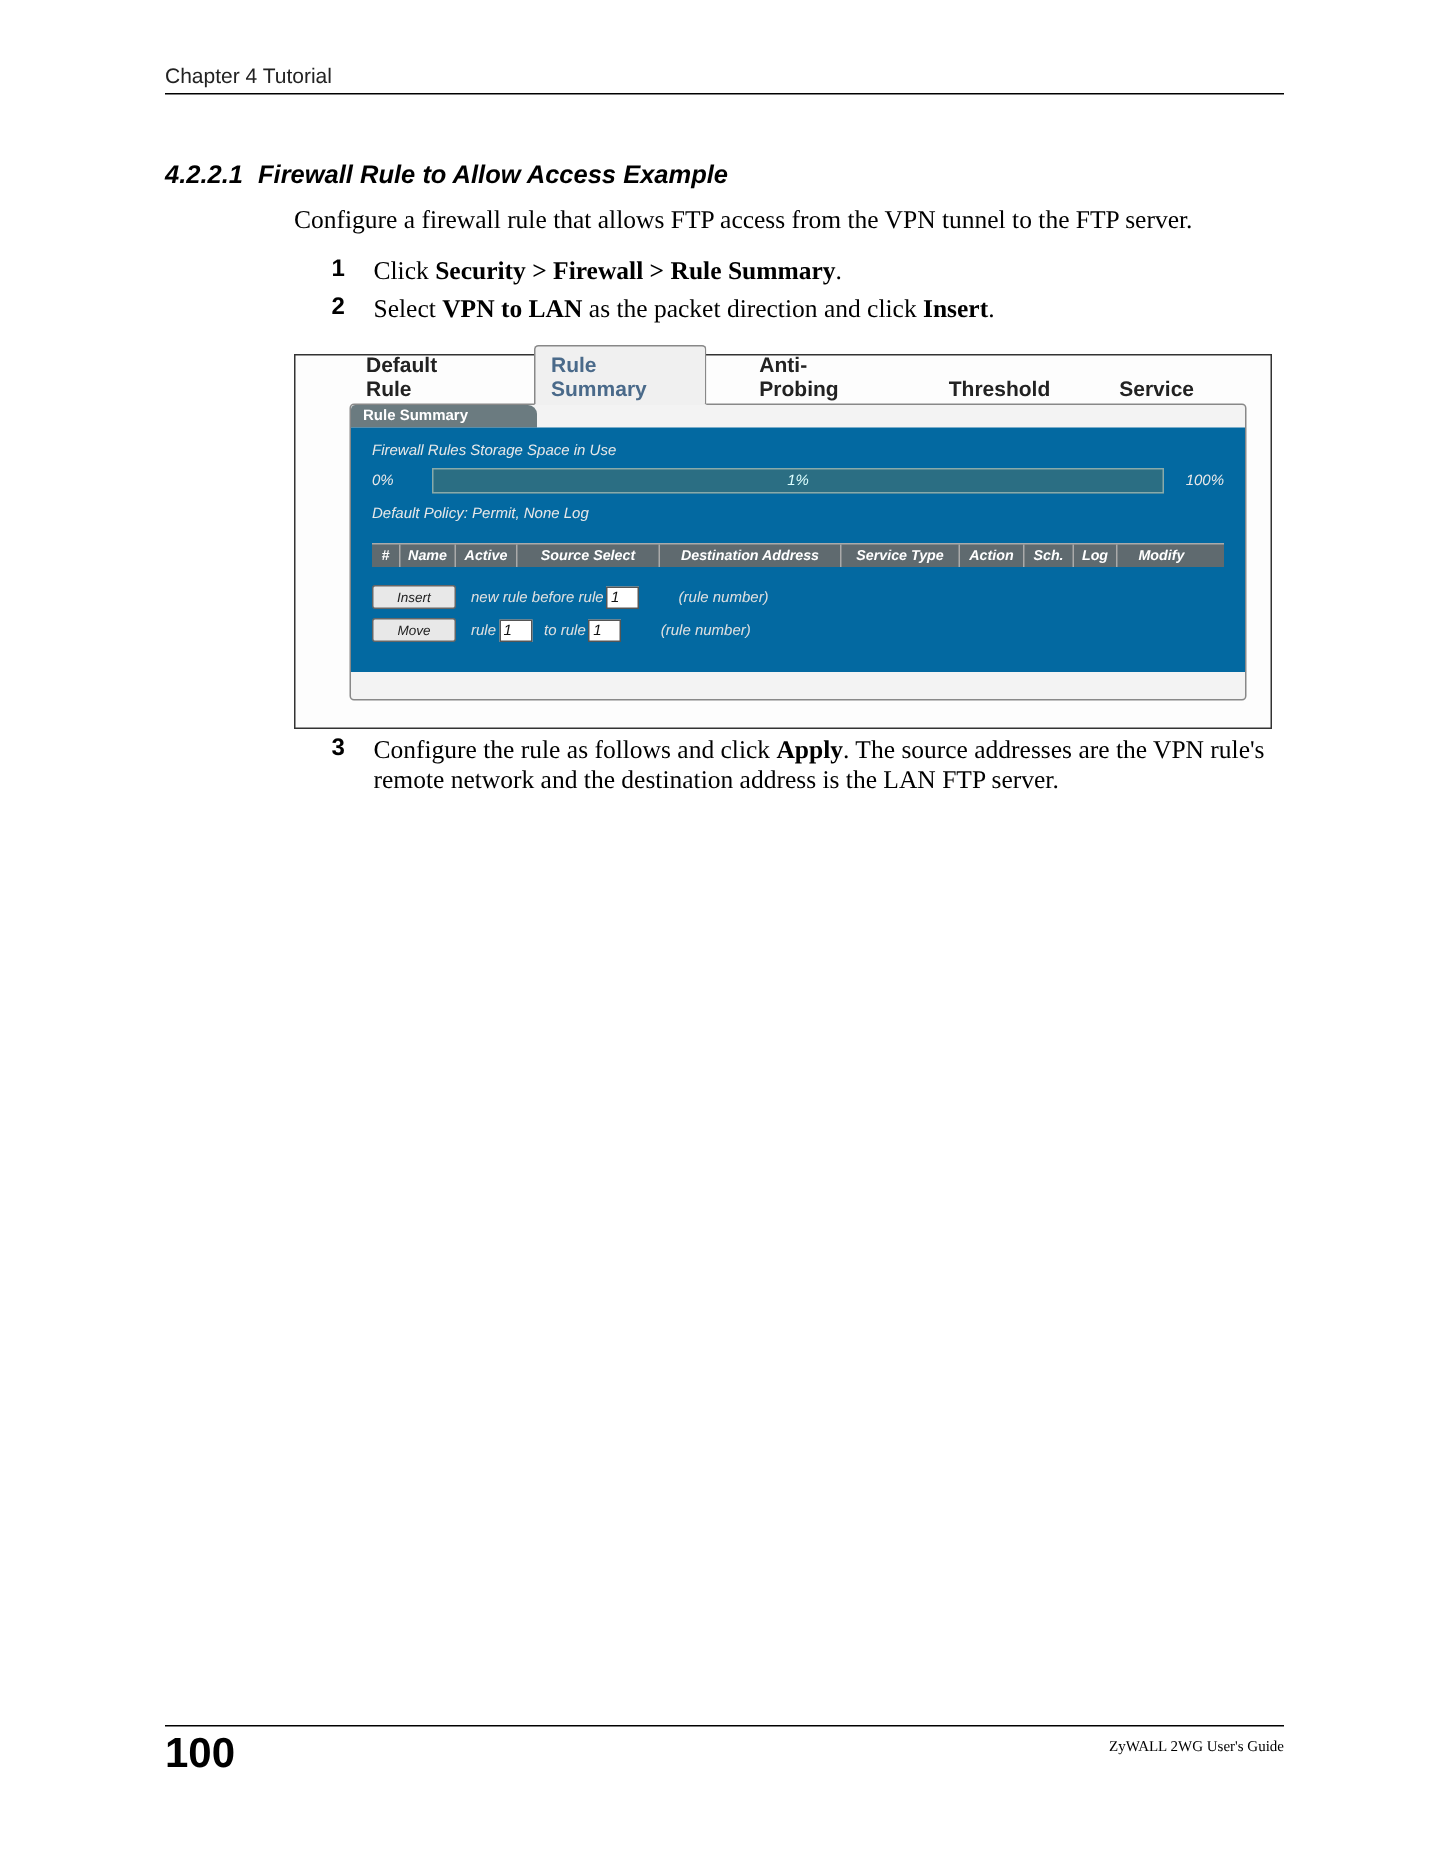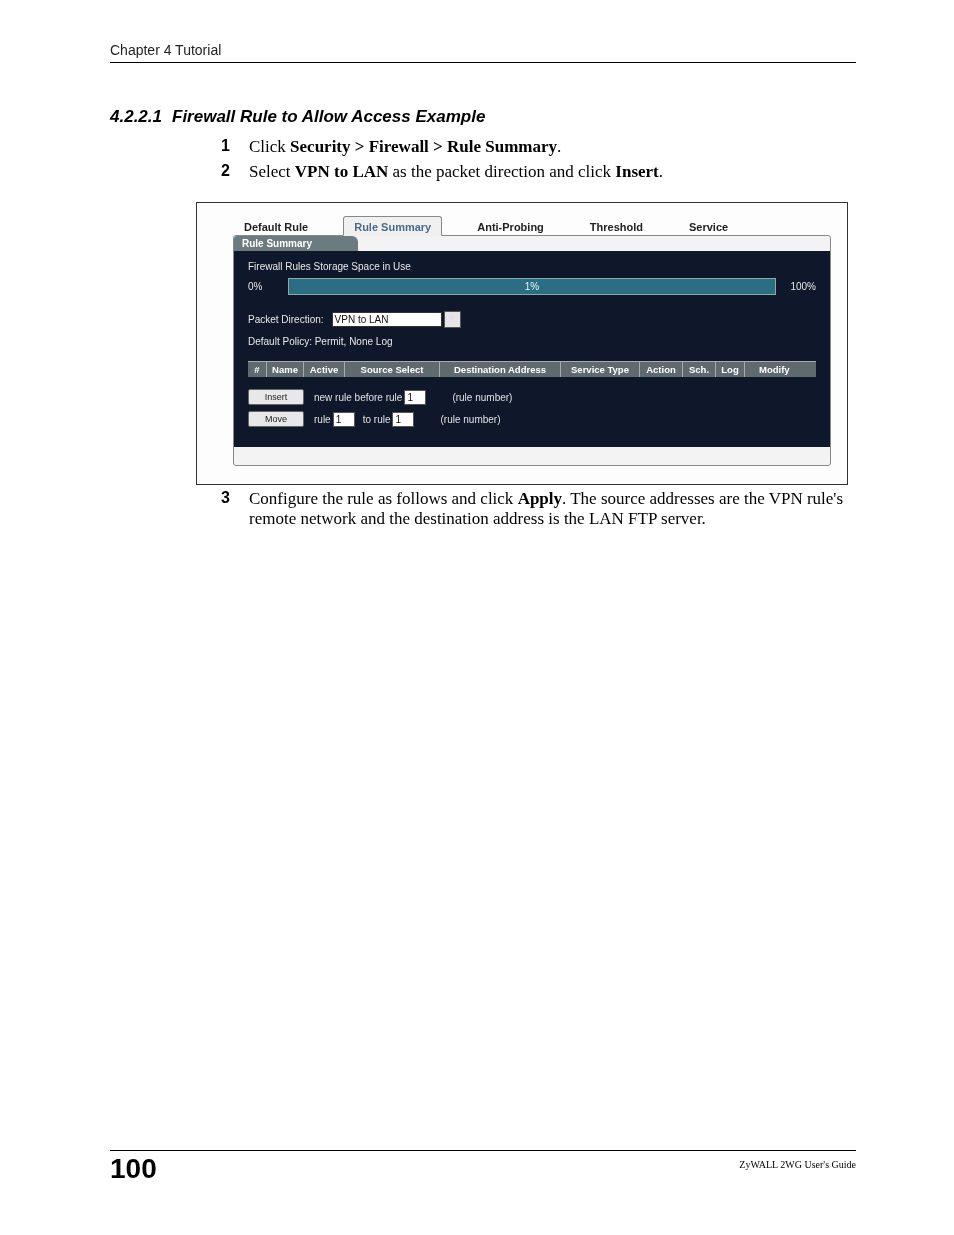--- a/index.html
+++ b/index.html
@@ -89,21 +89,21 @@
     margin: 2px 0 4px 0;
   }
   .tabbar {
     display: flex;
     align-items: flex-end;
     height: 22px;
     margin-left: 20px;
   }
   .tab {
     font-family: Verdana, Geneva, sans-serif;
-    font-size: 11px;
+    font-size: 14px;
     font-weight: bold;
     color: #222;
     padding: 4px 10px 2px 10px;
     margin-right: 24px;
     border: 1px solid transparent;
     position: relative;
     top: 1px;
   }
   .tab.active {
     background: #f0f0f0;
@@ -127,24 +127,25 @@
     color: #fff;
     font-size: 10px;
     font-weight: bold;
     padding: 2px 8px;
     width: 108px;
     border-top-left-radius: 3px;
     border-top-right-radius: 6px;
     margin: 0;
   }
   .dark-block {
-    background: #0f172a;
+    background: #0369a1;
     color: #e0e0e0;
     padding: 10px 14px 14px 14px;
     font-size: 10px;
+    font-style: italic;
   }
   .storage-label {
     margin-bottom: 6px;
     color: #e8e8e8;
   }
   .progress-row {
     display: flex;
     align-items: center;
   }
   .pct-left, .pct-right {
@@ -296,20 +297,21 @@
 <body>
 
 <div class="page">
 
   <div class="chapter-header">Chapter 4 Tutorial</div>
 
   <h3 class="section-heading">
     <span class="section-number">4.2.2.1</span><span>Firewall Rule to Allow Access Example</span>
   </h3>
 
+  <p class="intro-para">Configure a firewall rule that allows FTP access from the VPN tunnel to the FTP server.</p>
 
   <ol class="steps">
     <li>
       <span class="step-num">1</span>
       <span>Click </span><b>Security &gt; Firewall &gt; Rule Summary</b><span>.</span>
     </li>
     <li>
       <span class="step-num">2</span>
       <span>Select </span><b>VPN to LAN</b><span> as the packet direction and click </span><b>Insert</b><span>.</span>
     </li>
@@ -332,25 +334,20 @@
       <div class="dark-block">
         <div class="storage-label">Firewall Rules Storage Space in Use</div>
         <div class="progress-row">
           <div class="pct-left">0%</div>
           <div class="progress-track">
             <div class="progress-mid">1%</div>
           </div>
           <div class="pct-right">100%</div>
         </div>
 
-        <div class="direction-row">
-          <span class="direction-label">Packet Direction:</span>
-          <span class="dropdown">VPN to LAN</span>
-            <span class="dropdown-arrow">▼</span>
-        </div>
 
         <div class="default-policy">Default Policy: Permit, None Log</div>
 
         <div class="thead-row">
           <div style="width:14px">#</div>
           <div style="width:32px">Name</div>
           <div style="width:36px">Active</div>
           <div style="width:90px">Source Select</div>
           <div style="width:116px">Destination Address</div>
           <div style="width:74px">Service Type</div>

